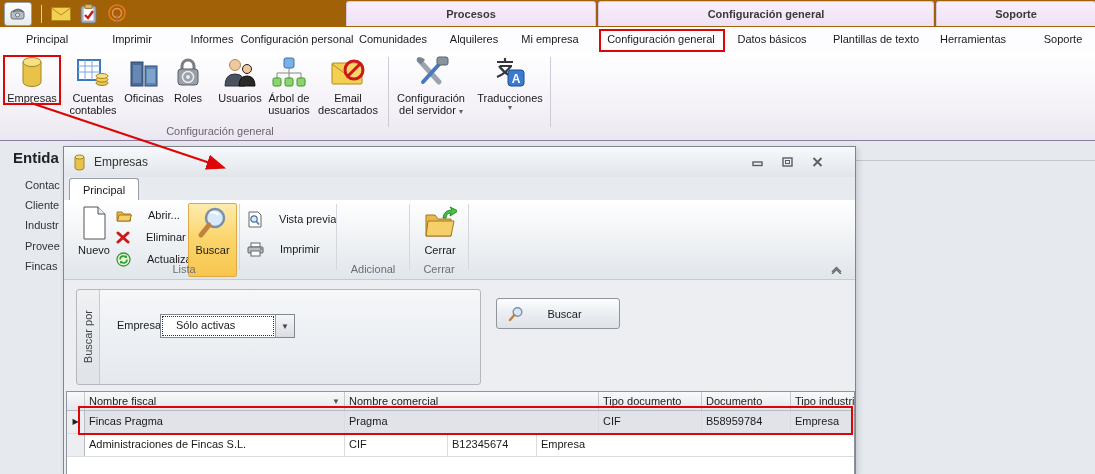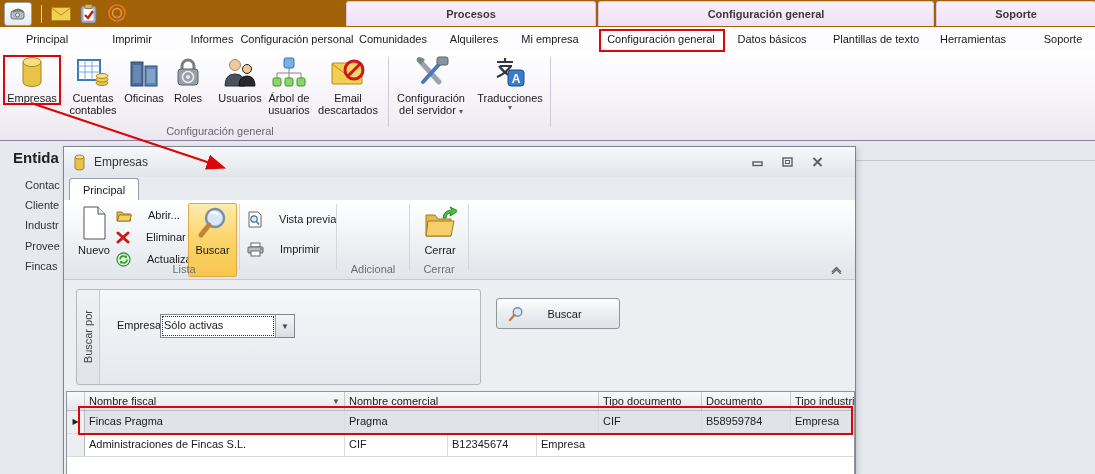--- a/index.html
+++ b/index.html
@@ -44,21 +44,21 @@
   .smbtn{height:18px;display:flex;align-items:center;gap:16px;white-space:nowrap;}
   .tsep{top:4px;width:1px;height:66px;background:#d4d8de;}
   .tgrouplabel{top:63px;color:#6a6f76;text-align:center;}
   
   #searchpanel{left:12px;top:142px;width:403px;height:94px;background:linear-gradient(#f5f7f9,#e5e9ee);
     border:1px solid #b3b8bf;border-radius:3px;}
   #vstrip{left:0;top:0;width:22px;height:100%;border-right:1px solid #c6cad1;background:rgba(90,96,110,.04);
     display:flex;align-items:center;justify-content:center;}
   #vstrip span{writing-mode:vertical-rl;transform:rotate(180deg);color:#444;}
   #combo{left:83px;top:24px;width:133px;height:22px;background:#fff;border:1px solid #82888f;display:flex;}
-  #combo .val{flex:1;line-height:20px;padding-left:3px;outline:1px dotted #333;outline-offset:-2px;}
+  #combo .val{flex:1;line-height:20px;padding-left:15px;outline:1px dotted #333;outline-offset:-2px;}
   #combo .drop{width:18px;background:linear-gradient(#f5f6f8,#d9dde2);border-left:1px solid #9aa0a7;
     display:flex;align-items:center;justify-content:center;color:#444;font-size:8px;}
   #searchbtn{left:432px;top:151px;width:122px;height:29px;border:1px solid #8f959d;border-radius:3px;
     background:linear-gradient(#fdfdfe,#eaeef2 50%,#dfe3e8);display:flex;align-items:center;}
   #searchbtn .lbl{flex:1;text-align:center;margin-right:14px;}
   
   #grid{left:2px;top:244px;width:787px;height:84px;background:#fff;border:1px solid #8f959d;border-bottom:none;}
   .hrow{display:flex;height:18px;background:linear-gradient(#f8f9fa,#e5e8ec);border-bottom:1px solid #b7bbc2;}
   .hcell{border-right:1px solid #c6cad0;line-height:17px;padding-left:4px;color:#222;overflow:hidden;
     white-space:nowrap;display:flex;align-items:center;}

